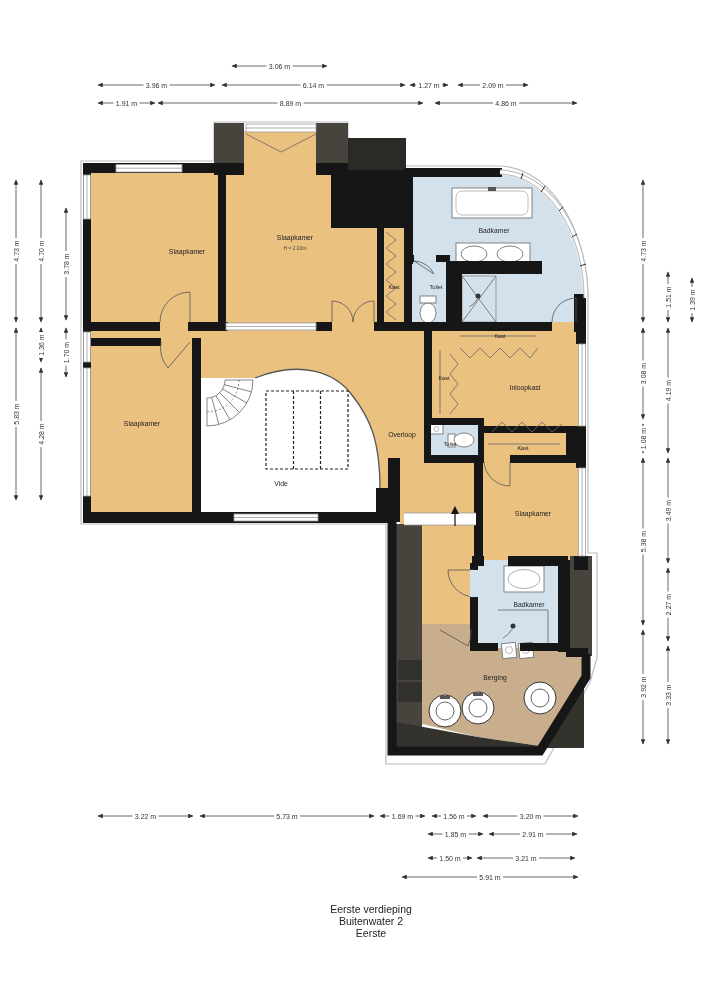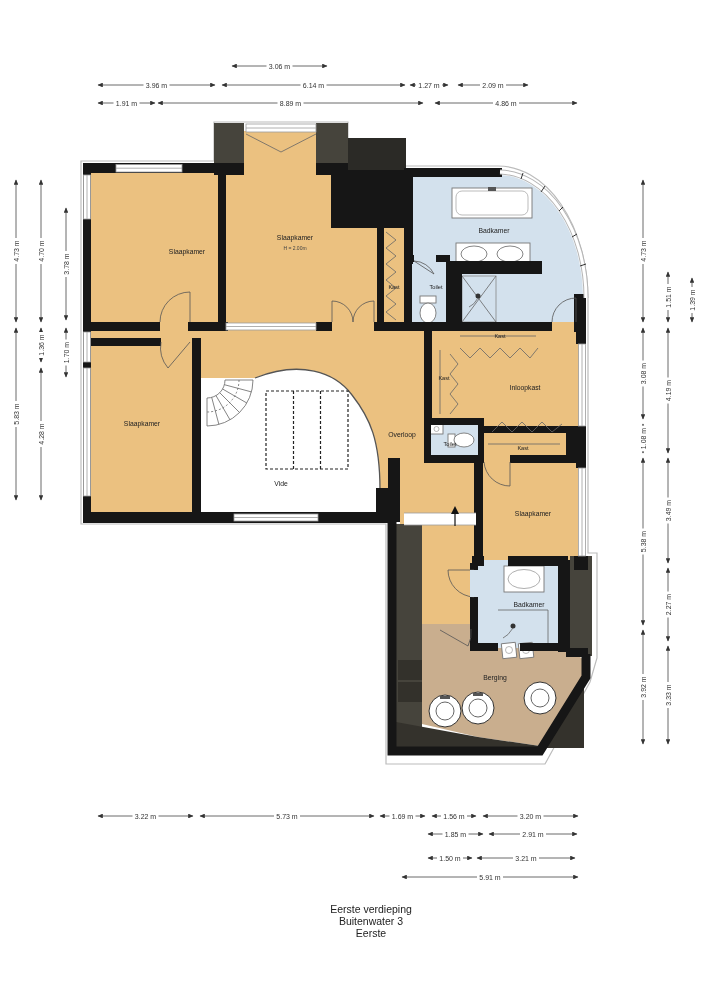--- a/index.html
+++ b/index.html
@@ -563,16 +563,16 @@
     <g>
           <line class="dl" x1="402" y1="877" x2="578" y2="877" marker-start="url(#ar)" marker-end="url(#ar)"></line>
           <rect x="477" y="872.5" width="26" height="9" fill="#fff"></rect>
           <text class="dt" x="490" y="879.8">5.91 m</text>
         </g>
   </g>
 </svg>
 
 <div class="title">
   <div>Eerste verdieping</div>
-  <div>Buitenwater 3</div>
+  <div>Buitenwater 2</div>
   <div>Eerste</div>
 </div>
 </div>
 
 </body></html>

